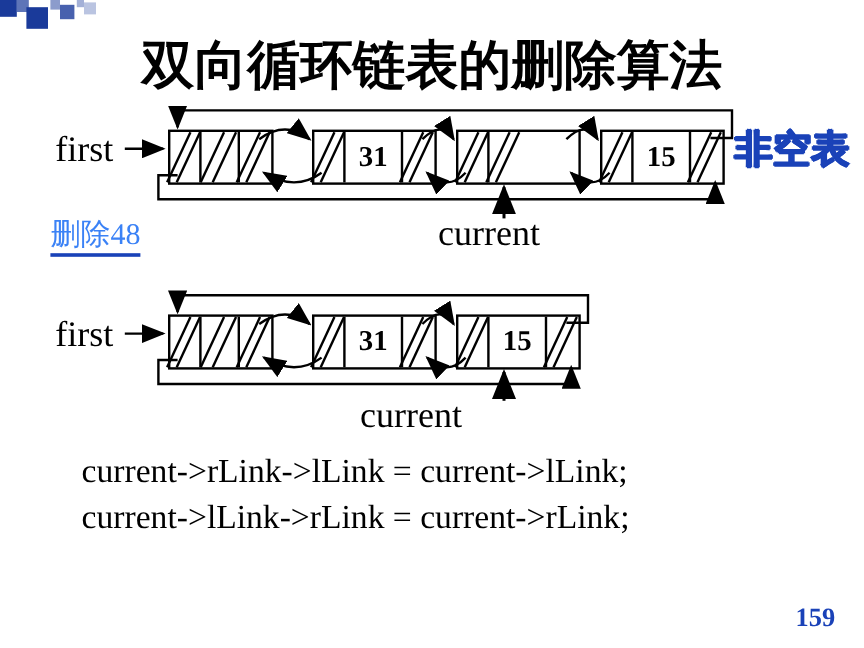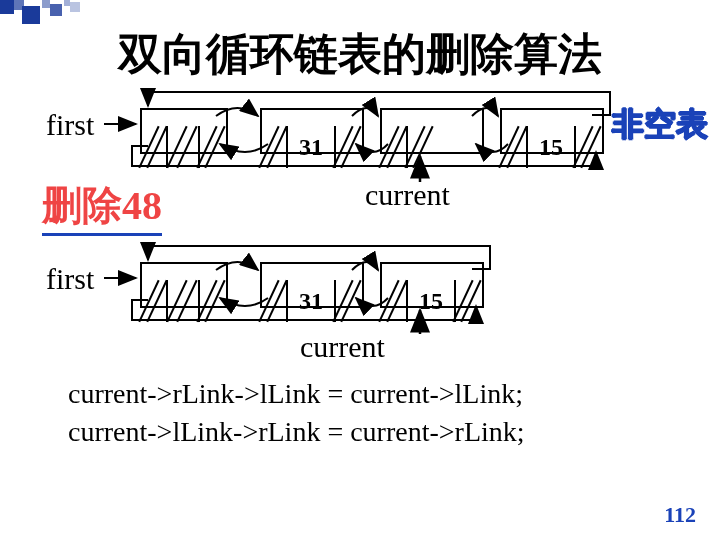--- a/index.html
+++ b/index.html
@@ -25,38 +25,37 @@
     position: absolute;
     top: 25px;
     left: 0; width: 720px;
     text-align: center;
     font-size: 44px;
     font-weight: bold;
     color: #000;
   }
   .label-first1 { position:absolute; left:46px; top:108px; font-size:30px; }
   .label-first2 { position:absolute; left:46px; top:262px; font-size:30px; }
-  .label-del   { position:absolute; left:42px; top:178px; font-size:40px; font-weight:bold; color:#ef4444; border-bottom:3px solid #1a42b8; }
+  .label-del   { position:absolute; left:42px; top:178px; font-size:25px; font-weight:normal; color:#3b82f6; border-bottom:3px solid #1a42b8; }
   .label-nonempty { position:absolute; left:612px; top:103px; font-size:32px; font-weight:bold; color:#1a42b8;
     text-shadow: 1px 0 #1a42b8, -1px 0 #1a42b8, 0 1px #1a42b8, 0 -1px #1a42b8; }
   .label-current1 { position:absolute; left:365px; top:178px; font-size:30px; }
   .label-current2 { position:absolute; left:300px; top:330px; font-size:30px; }
 
   .node {
     position: absolute;
     height: 42px;
     border: 2px solid #000;
     display: flex;
     background: #fff;
   }
   .cell {
     border-right: 2px solid #000;
     height: 100%;
     position: relative;
-    margin-top: 16px;
   }
   .cell:last-child { border-right: none; }
   .ptrcell { width: 24px; }
   .ptrcell::before, .ptrcell::after {
     content: "";
     position: absolute;
     width: 1.5px; height: 46px;
     background: #000;
     top: -2px;
     transform: rotate(25deg);
@@ -193,13 +192,13 @@
   <path d="M472 269 L490 269 L490 246 L148 246 L148 260" stroke="#000" stroke-width="2" fill="none" marker-end="url(#ah)"></path>
 
   <path d="M148 300 L132 300 L132 320 L476 320 L476 306" stroke="#000" stroke-width="2" fill="none" marker-end="url(#ah)"></path>
 
   <line x1="420" y1="334" x2="420" y2="310" stroke="#000" stroke-width="2.5" marker-end="url(#ah)"></line>
 </svg>
 
 <div class="code code1">current-&gt;rLink-&gt;lLink = current-&gt;lLink;</div>
 <div class="code code2">current-&gt;lLink-&gt;rLink = current-&gt;rLink;</div>
 
-<div class="pagenum">112</div>
+<div class="pagenum">159</div>
 
 </body></html>

